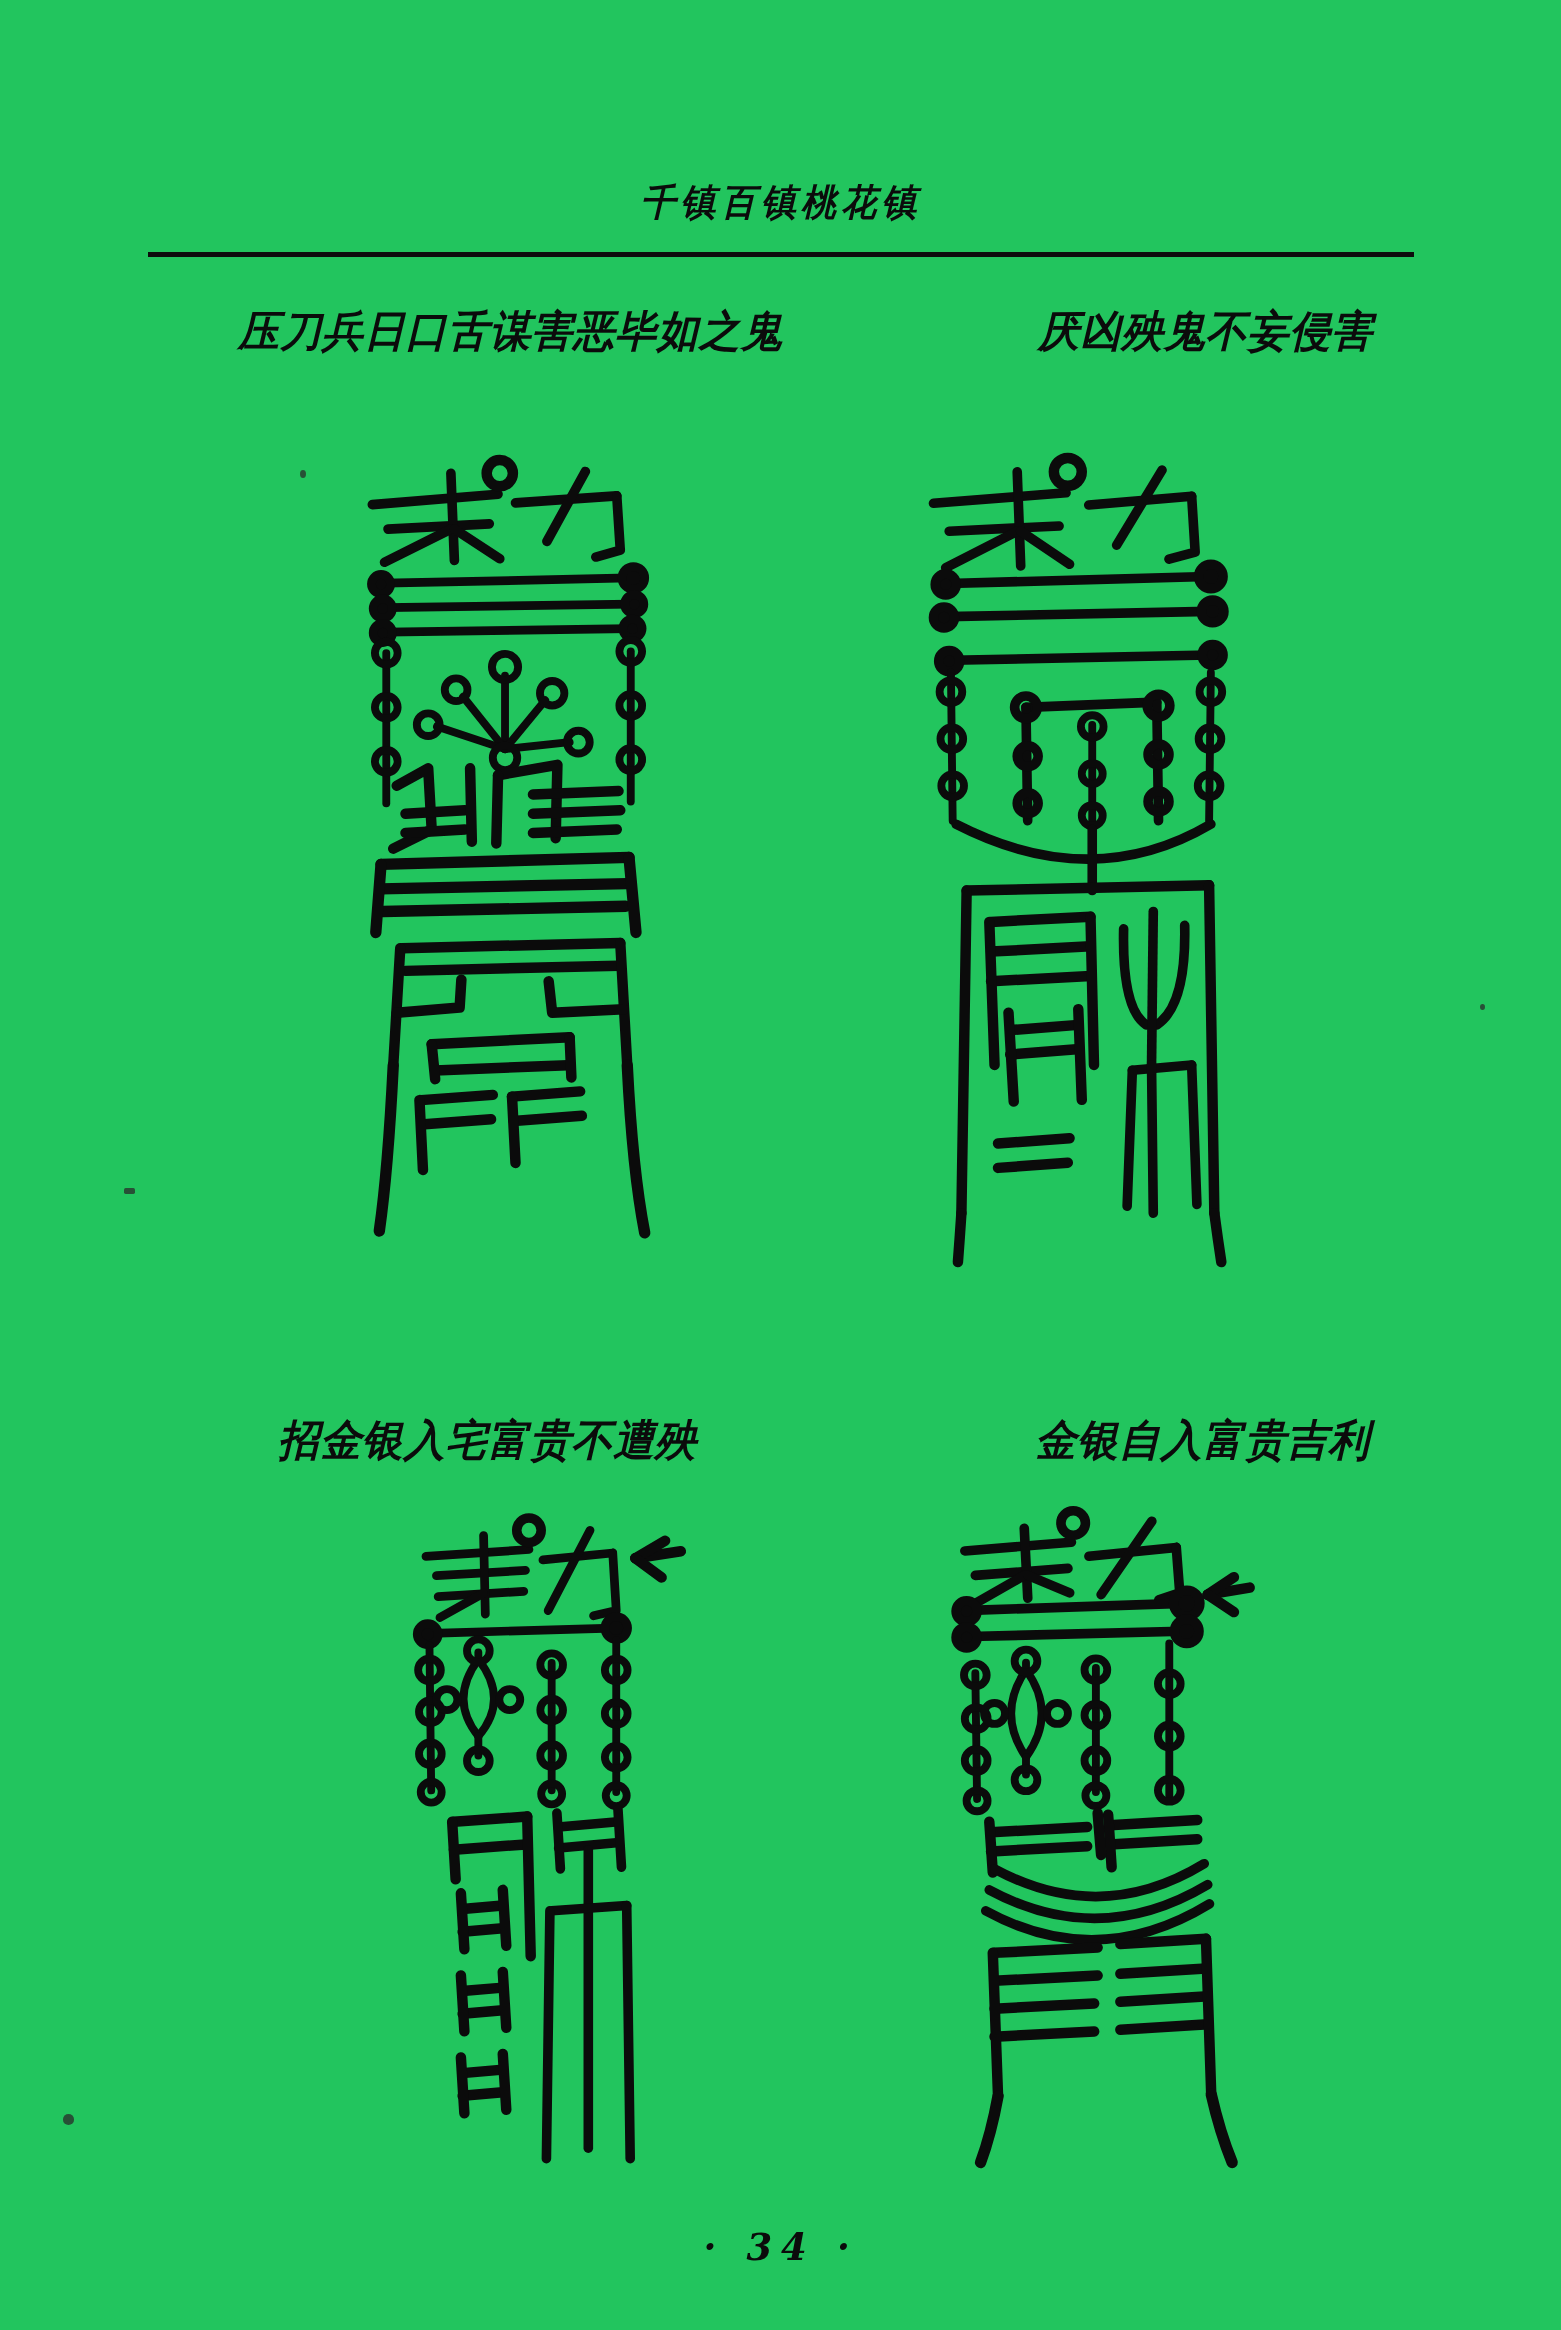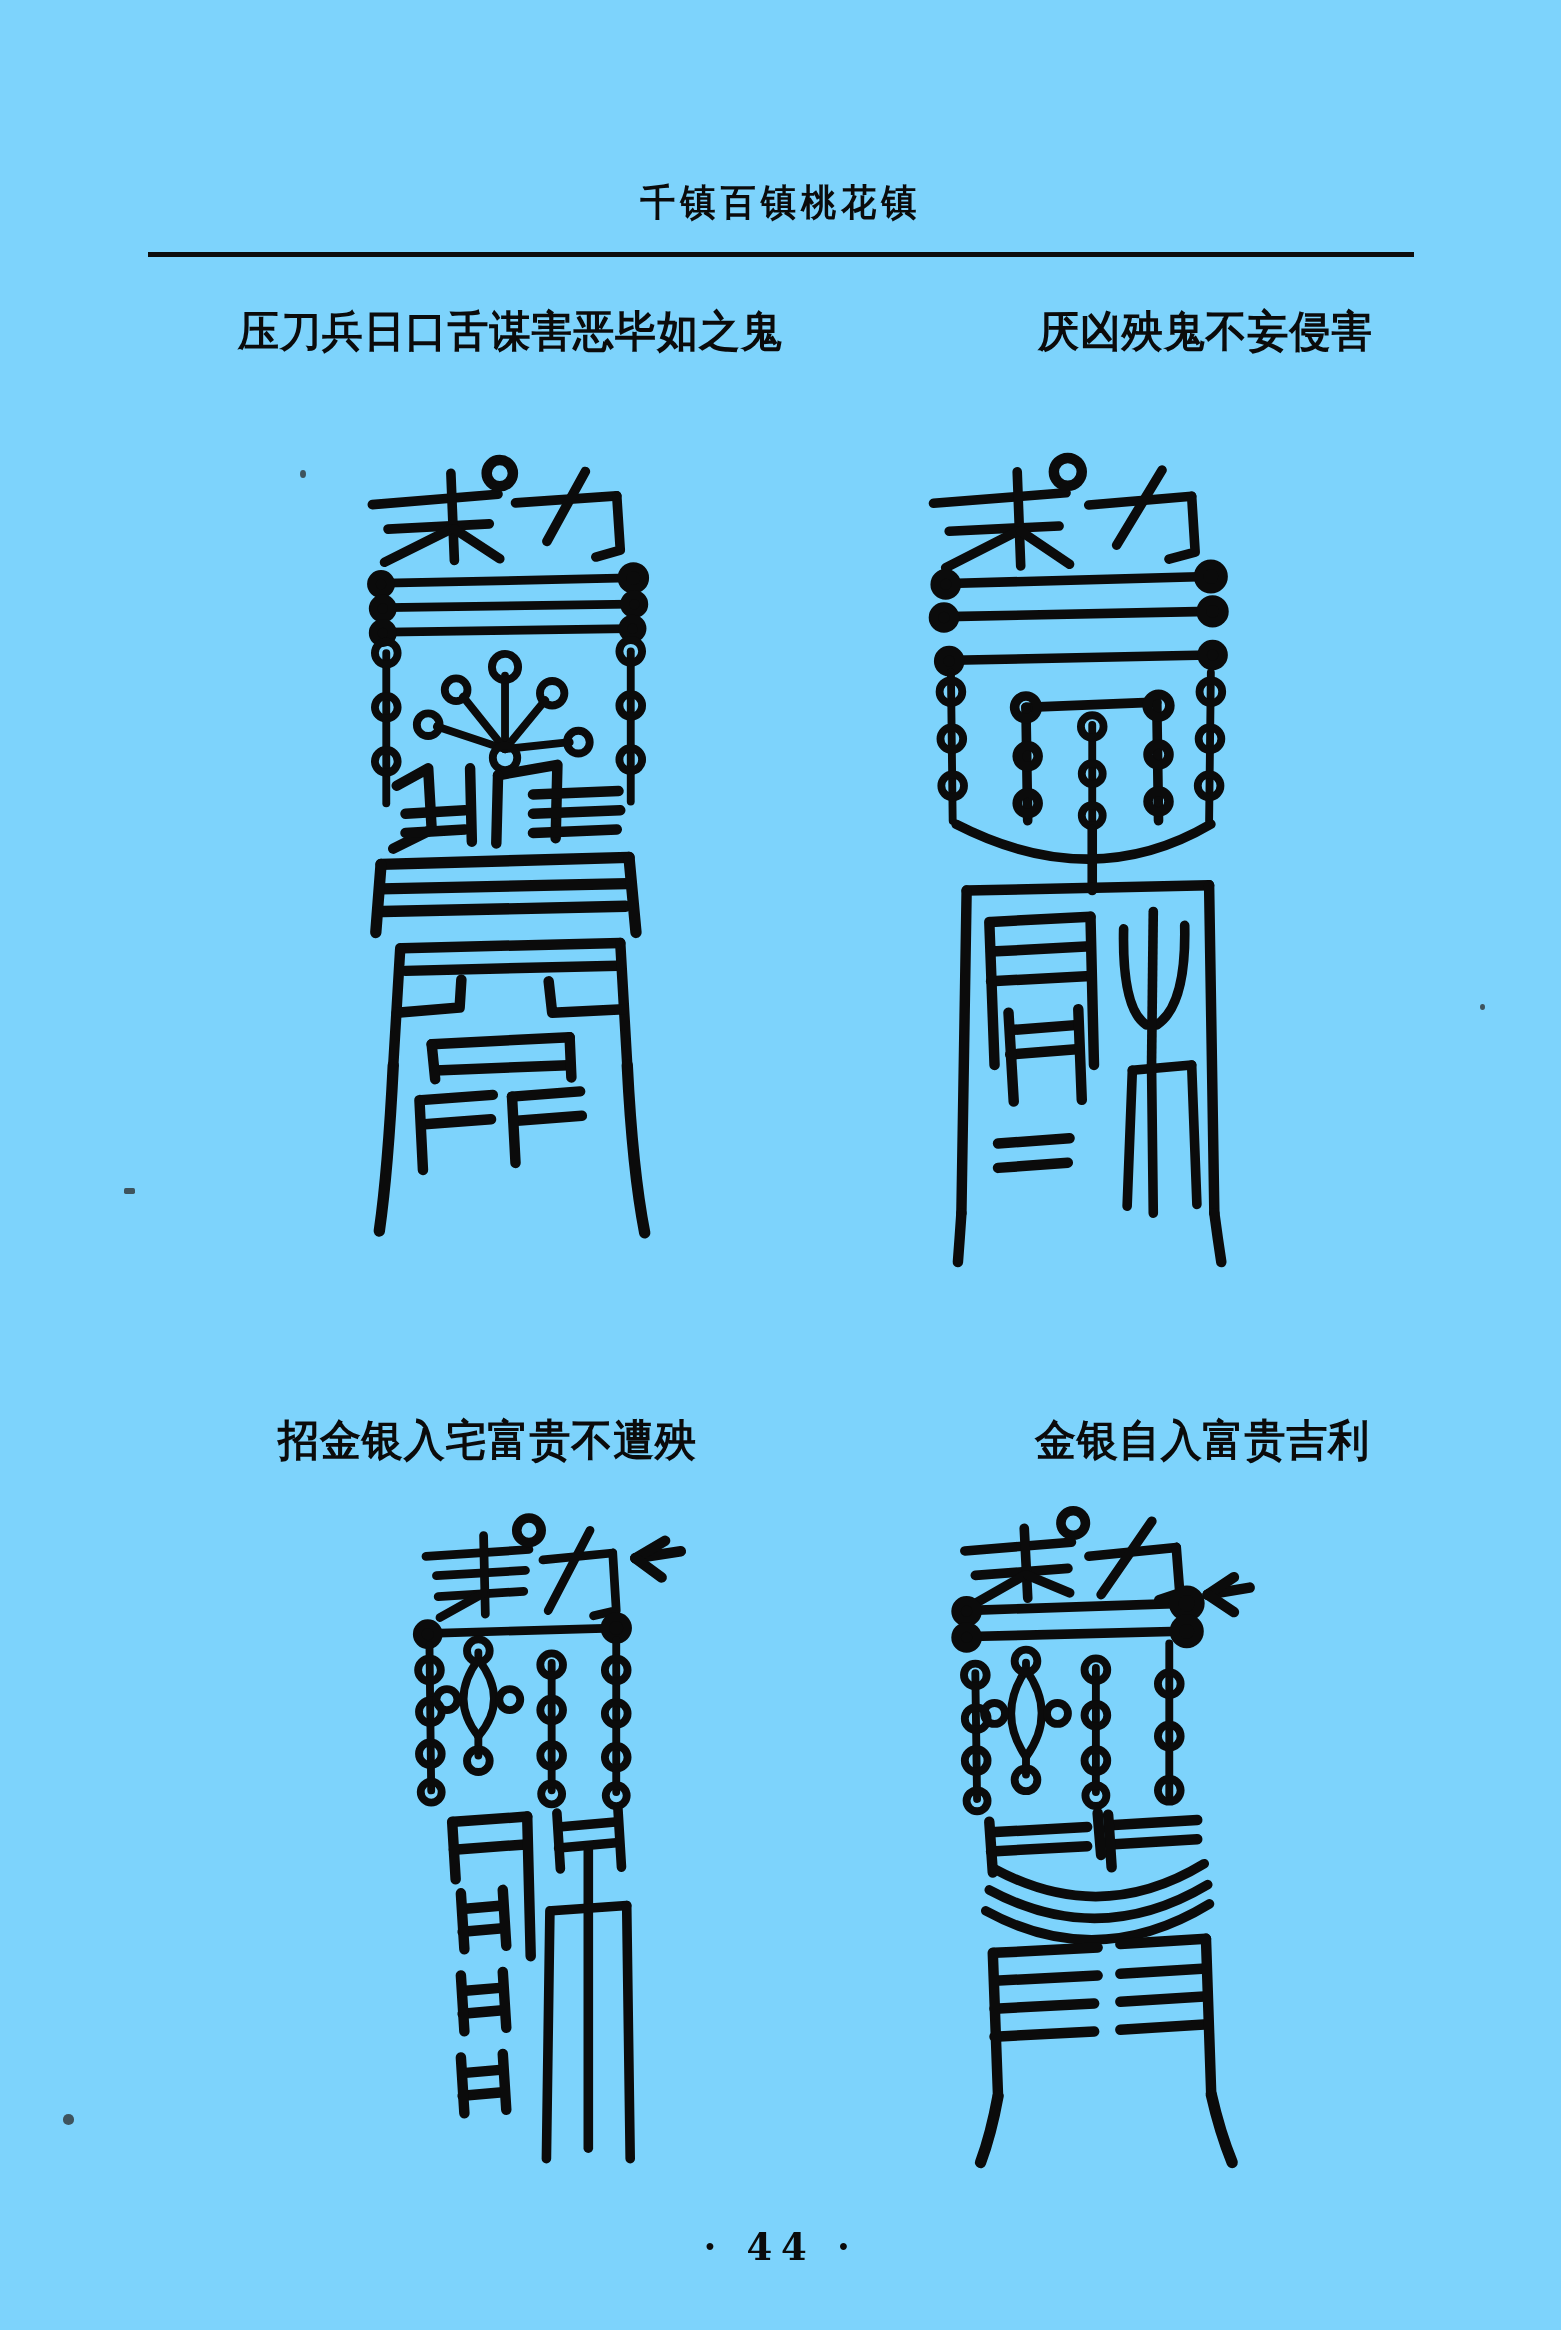--- a/index.html
+++ b/index.html
@@ -5,21 +5,22 @@
 <style>
   html,body{margin:0;padding:0;background:#ffffff;}
   body{
     width:1562px;height:2330px;
     font-family:"DejaVu Sans","Liberation Sans",sans-serif;
     color:#111;position:relative;overflow:hidden;
     -webkit-font-smoothing:none;
   }
   .page{
     position:absolute;inset:0;
-    background:#7dd3fc;
+    background:#22c55e;
+    font-style:italic;
   }
 
   
   .running-header{
     position:absolute;top:179px;left:0;width:100%;
     text-align:center;
     font-family:"DejaVu Serif","Liberation Serif",serif;
     font-size:35px;font-weight:700;letter-spacing:5.2px;
     color:#0b0b0b;
     transform:scaleY(1.06);
@@ -439,21 +440,21 @@
         <path d="M188 604 L284 598"></path>
         <path d="M286 500 L292 678"></path>
       </g>
       <g stroke-width="13">
         <path d="M48 680 Q40 724 28 756"></path>
         <path d="M292 678 Q302 722 316 756"></path>
       </g>
     </svg>
   </div>
 
-  <div class="folio">· 44 ·</div>
+  <div class="folio">· 34 ·</div>
 
   <div class="speck" id="sp1"></div>
   <div class="speck" id="sp2"></div>
   <div class="speck" id="sp3"></div>
   <div class="speck" id="sp4"></div>
 
 </div>
 
 
 </body></html>

